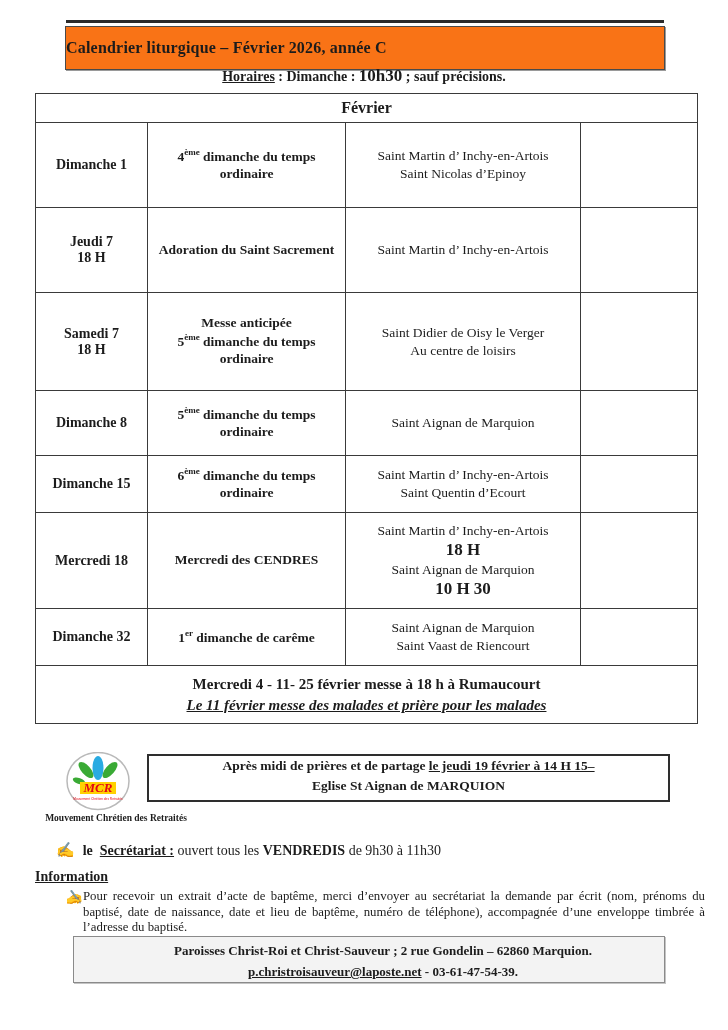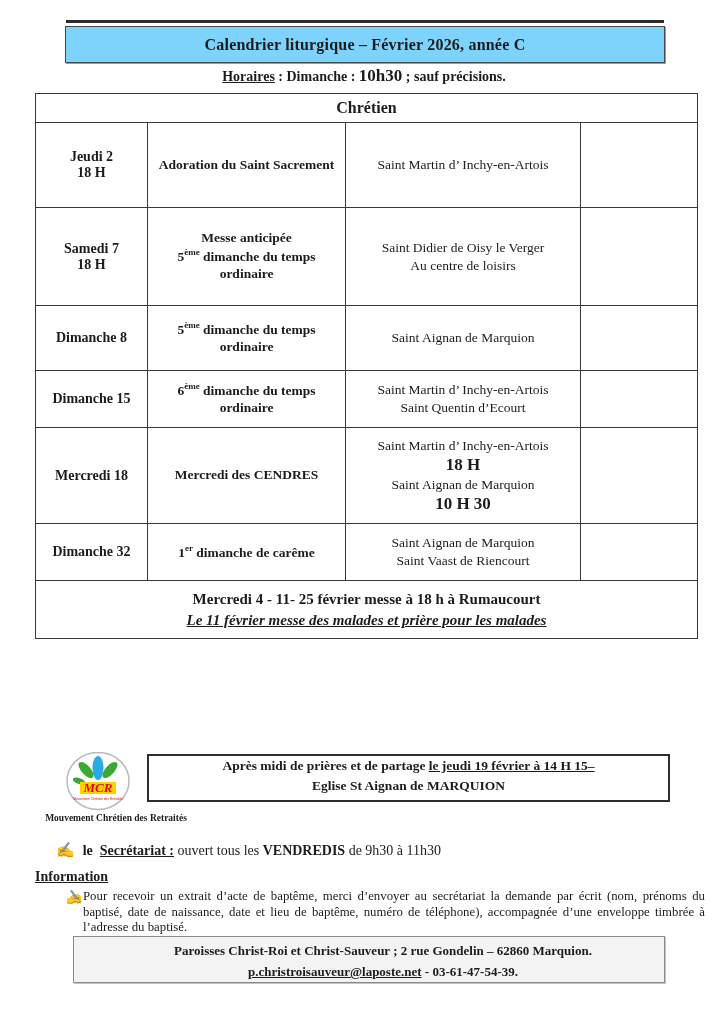--- a/index.html
+++ b/index.html
@@ -3,23 +3,23 @@
 <meta charset="utf-8">
 <style>
   html,body { margin:0; padding:0; background:#ffffff; }
   .page {
     position:relative; width:728px; height:1030px; background:#ffffff;
     font-family:"Liberation Serif", serif; color:#1c1c1c; overflow:hidden;
   }
   
   .title-topline { position:absolute; left:66px; top:20px; width:598px; height:3px; background:#2b2b2b; }
   .title-box {
-    position:absolute; left:65px; top:26px; width:600px; height:37px; box-sizing:border-box;
-    background:#7dd3fc; border:1px solid #4a4a4a; box-shadow:1px 1px 0 #9a9a9a;
-    display:flex; align-items:center; justify-content:center;
+    position:absolute; left:65px; top:26px; width:600px; height:44px; box-sizing:border-box;
+    background:#f97316; border:1px solid #4a4a4a; box-shadow:1px 1px 0 #9a9a9a;
+    display:flex; align-items:center; 
     font-weight:bold; font-size:16px; letter-spacing:.2px;
   }
   
   .horaires { position:absolute; left:0; top:66px; width:100%; text-align:center; font-weight:bold; font-size:14px; }
   .horaires .u { text-decoration:underline; }
   .horaires .time { font-size:17px; }
   
   table.cal { position:absolute; left:35px; top:93px; width:662px; border-collapse:collapse; table-layout:fixed; }
   table.cal th, table.cal td { border:1px solid #3a3a3a; text-align:center; vertical-align:middle; padding:2px 4px; }
   .month-row th { font-size:16px; font-weight:bold; height:24px; }
@@ -78,27 +78,36 @@
 
   <table class="cal">
     <colgroup>
       <col style="width:112px">
         <col style="width:198px">
         <col style="width:235px">
         <col style="width:117px">
     </colgroup>
     <tbody>
         <tr class="month-row">
-      <th colspan="4">Chrétien</th>
-    </tr>
-
+      <th colspan="4">Février</th>
+    </tr>
+
+    <tr class="h1">
+      <td class="jours">Dimanche 1</td>
+      <td class="fete"><span>4</span><sup>ème</sup><span> dimanche du temps ordinaire</span></td>
+      <td class="egl">
+        <div>Saint Martin d’ Inchy-en-Artois</div>
+        <div>Saint Nicolas d’Epinoy</div>
+      </td>
+      <td></td>
+    </tr>
 
     <tr class="h2">
       <td class="jours">
-        <div>Jeudi 2</div>
+        <div>Jeudi 7</div>
         <div>18 H</div>
       </td>
       <td class="fete">Adoration du Saint Sacrement</td>
       <td class="egl">
         <div>Saint Martin d’ Inchy-en-Artois</div>
       </td>
       <td></td>
     </tr>
 
     <tr class="h3">

